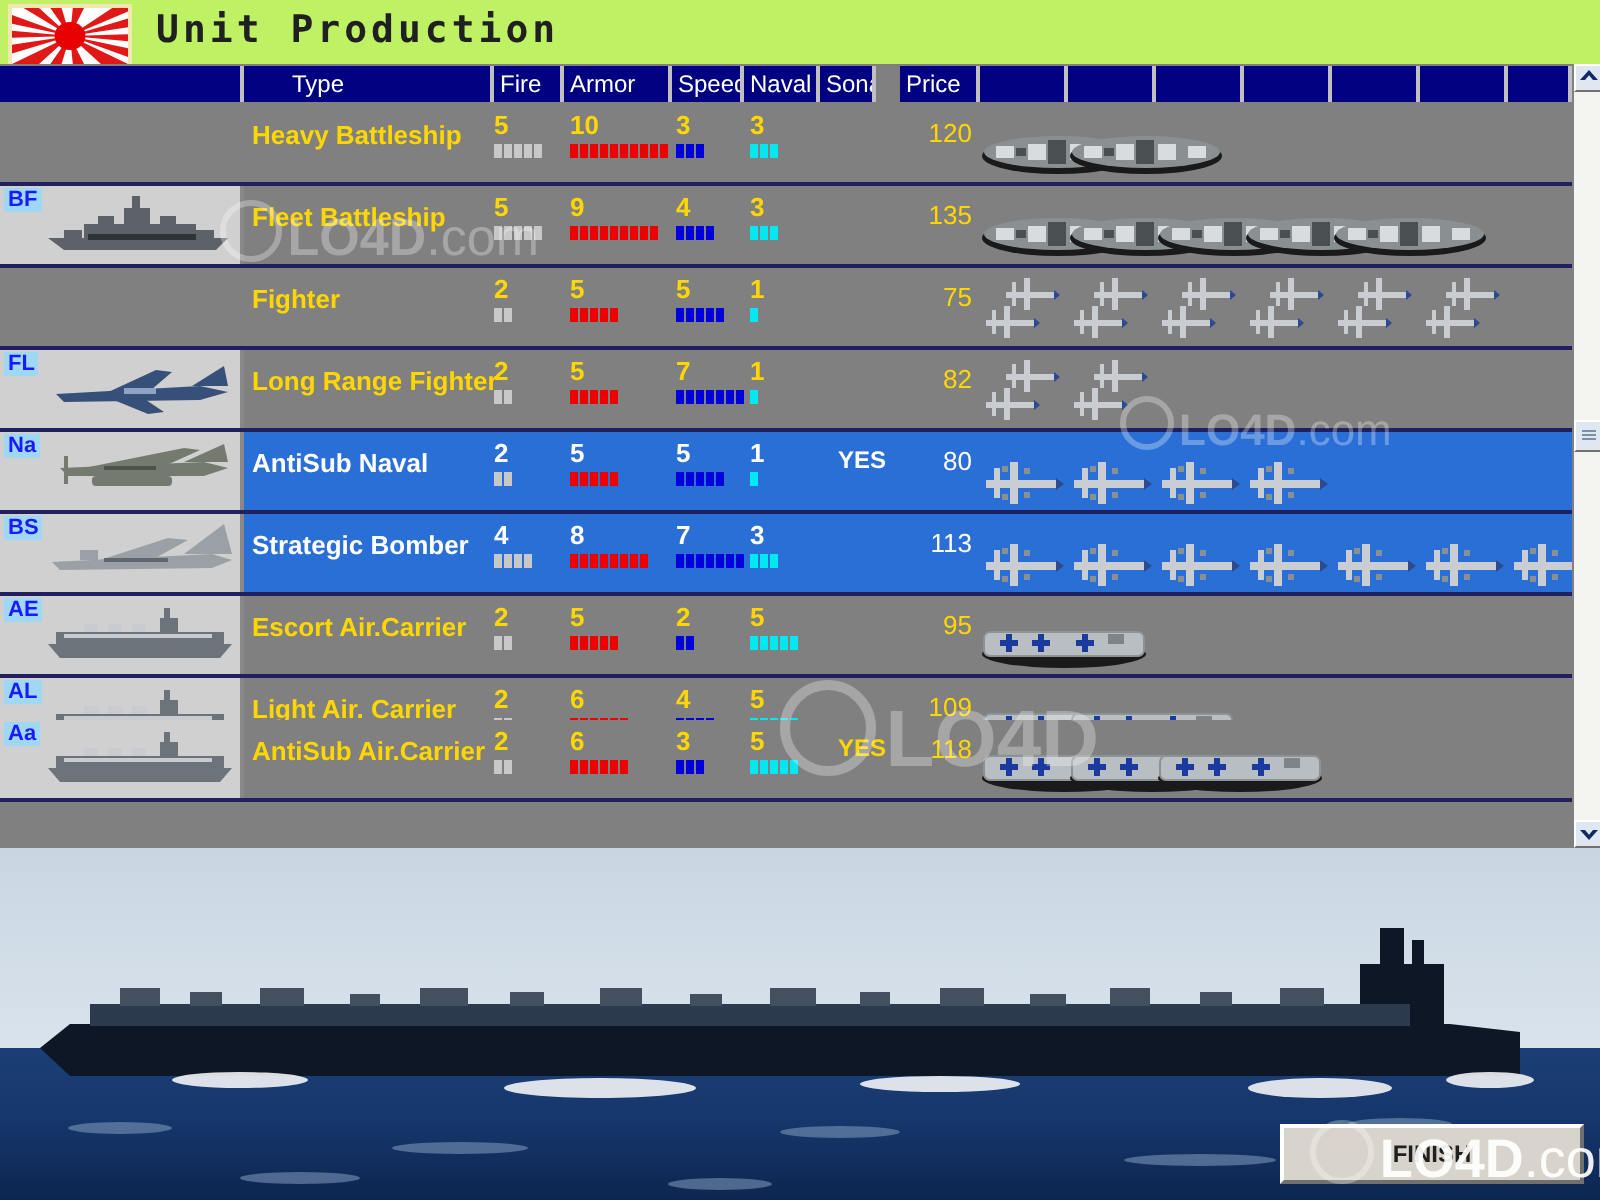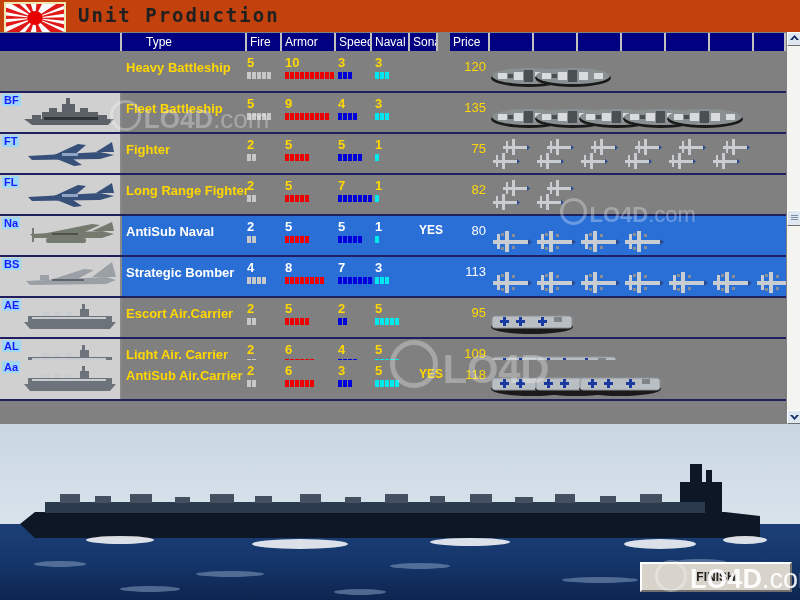--- a/index.html
+++ b/index.html
@@ -5,21 +5,21 @@
   html,body{margin:0;padding:0;}
   body{
     width:800px;height:600px;overflow:hidden;
     background:#000;
     font-family:"DejaVu Sans Mono",monospace;
     -webkit-font-smoothing:none;
   }
   #app{position:relative;width:800px;height:600px;background:#c0c0c0;}
 
   
-  .titlebar{position:absolute;left:0;top:0;width:800px;height:44px;background:#c2410c;}
+  .titlebar{position:absolute;left:0;top:0;width:800px;height:44px;background:#bef264;}
   .flag{position:absolute;left:4px;top:2px;width:62px;height:32px;
         border:2px solid #f0e8b0;box-sizing:border-box;overflow:hidden;background:#fff;}
   .flag svg{display:block;width:100%;height:100%;}
   .apptitle{position:absolute;left:78px;top:4px;font-size:19px;font-weight:bold;
             letter-spacing:2px;color:#202020;font-family:"DejaVu Sans Mono",monospace;}
 
   
   .table{position:absolute;left:0;top:32px;width:786px;height:392px;background:#808080;}
   .hdr{position:absolute;left:0;top:0;width:786px;height:20px;}
   .hcell{position:absolute;top:1px;height:18px;background:#000080;color:#fff;
@@ -310,34 +310,20 @@
               <g fill="#4a4f52">
                 <rect x="34" y="5" width="9" height="12"></rect>
                 <rect x="18" y="9" width="5" height="4"></rect>
               </g>
             </svg>
           </div>
           <div class="sep"></div>
         </div>
         <div class="row" style="top: 82px;">
           <div class="bg"></div>
-          <div class="iconcell">
-            <div class="badge">FT</div>
-            <svg class="sprite" viewBox="0 0 96 34" width="96" height="34">
-              <g fill="#37507a">
-                <polygon points="6,20 78,16 92,19 78,23 10,24"></polygon>
-                <polygon points="30,20 56,8 64,9 50,21"></polygon>
-                <polygon points="30,21 52,30 60,29 48,21"></polygon>
-                <polygon points="74,16 90,6 92,16"></polygon>
-              </g>
-              <g fill="#8fa4c4">
-                <rect x="40" y="17" width="16" height="3"></rect>
-              </g>
-            </svg>
-          </div>
           <div class="tname">Fighter</div>
           <div class="stat" style="left: 247px;">
             <div class="statnum">2</div>
             <div class="pips"><i class="pip" style="background: rgb(200, 200, 200);"></i><i class="pip" style="background: rgb(200, 200, 200);"></i></div>
           </div>
           <div class="stat" style="left: 285px;">
             <div class="statnum">5</div>
             <div class="pips"><i class="pip" style="background: rgb(238, 0, 0);"></i><i class="pip" style="background: rgb(238, 0, 0);"></i><i class="pip" style="background: rgb(238, 0, 0);"></i><i class="pip" style="background: rgb(238, 0, 0);"></i><i class="pip" style="background: rgb(238, 0, 0);"></i></div>
           </div>
           <div class="stat" style="left: 338px;">

